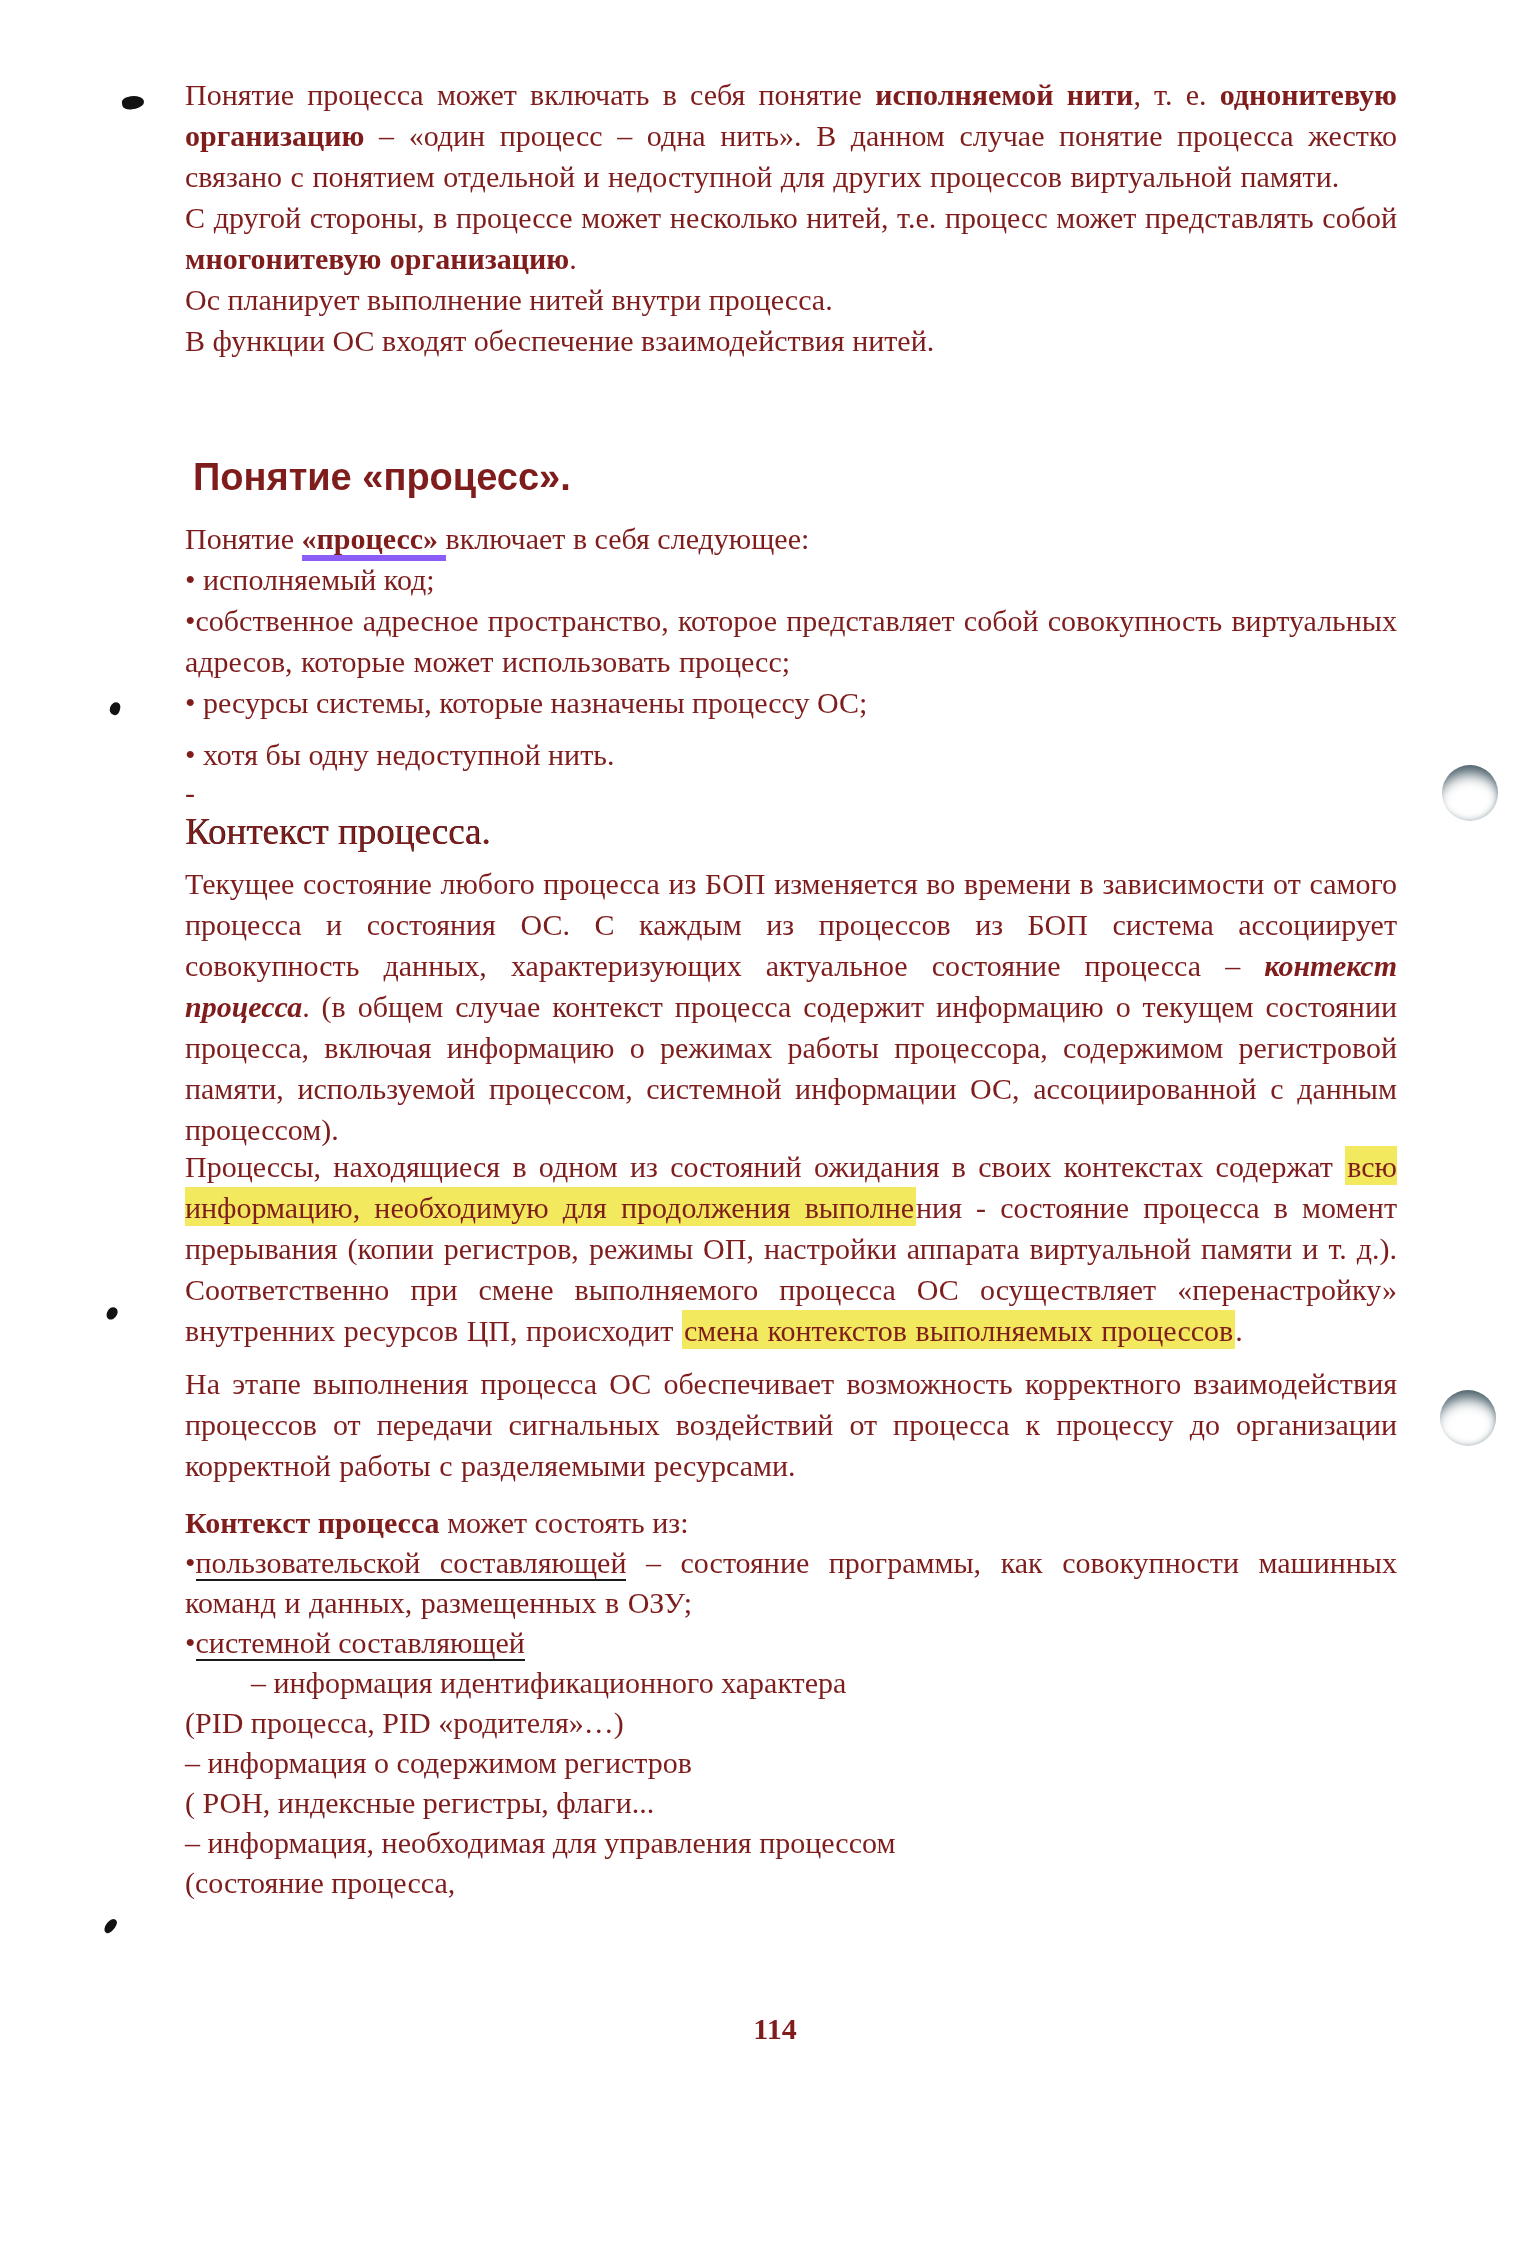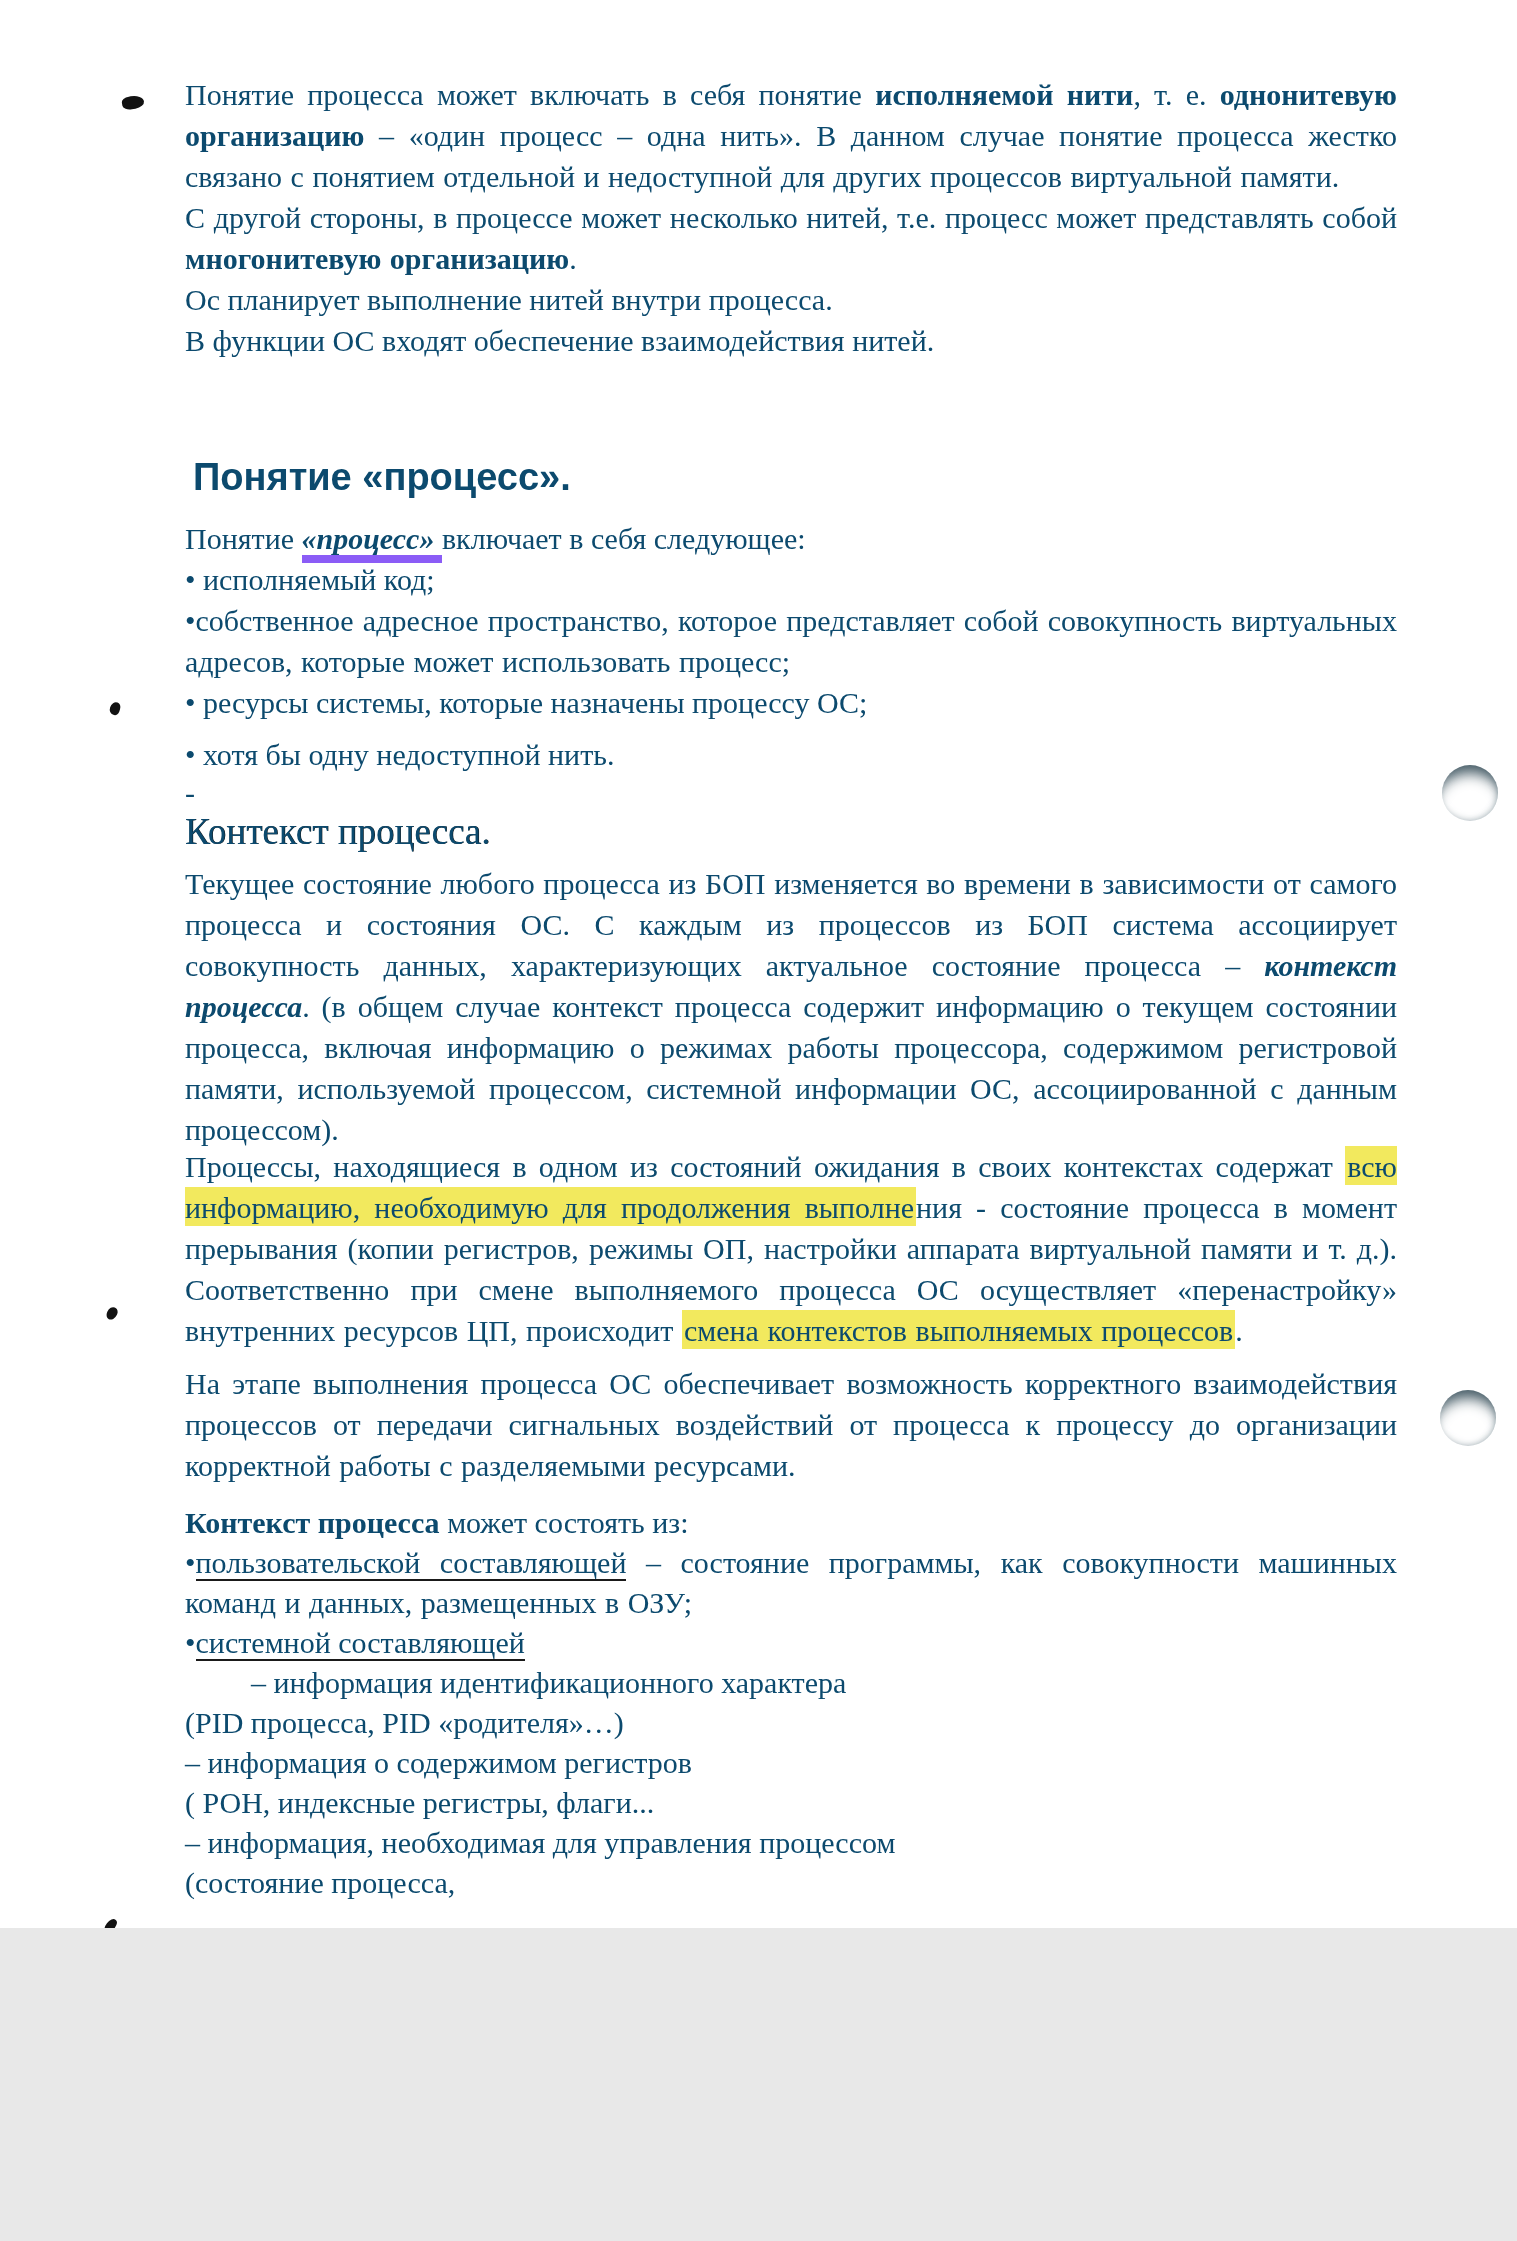--- a/index.html
+++ b/index.html
@@ -1,29 +1,29 @@
 <!DOCTYPE html>
 <html><head>
 <meta charset="utf-8">
 <style>
   html,body{margin:0;padding:0;background:#e8e8e8;}
   .page{
     position:relative;
-    width:1517px;height:1928px;
+    width:1517px;height:2241px;
     background:#ffffff;
     overflow:hidden;
     font-family:"Liberation Serif","DejaVu Serif",serif;
-    color:#0c4a6e;
+    color:#7f1d1d;
   }
   .block{position:absolute;left:185px;width:1212px;}
   .block p{margin:0;font-size:30px;line-height:41px;}
   .j{text-align:justify;word-spacing:1px;}
   .b{font-weight:bold;}
   .bi{font-weight:bold;font-style:italic;}
-  .u1{font-weight:bold;font-style:italic;border-bottom:8px solid #8b5cf6;}
+  .u1{font-weight:bold;border-bottom:6px solid #8b5cf6;}
   .u2{border-bottom:2.5px solid #1a1a1a;}
   .hl{background:#f2e95e;padding:4px 2px 2px 2px;}
   .h1{
     position:absolute;left:185px;
     font-family:"Liberation Sans","DejaVu Sans",sans-serif;
     font-weight:bold;font-size:38px;line-height:42px;margin:8px;
   }
   .h2{
     position:absolute;left:185px;
     font-size:37px;line-height:44px;margin:0;font-weight:normal;

